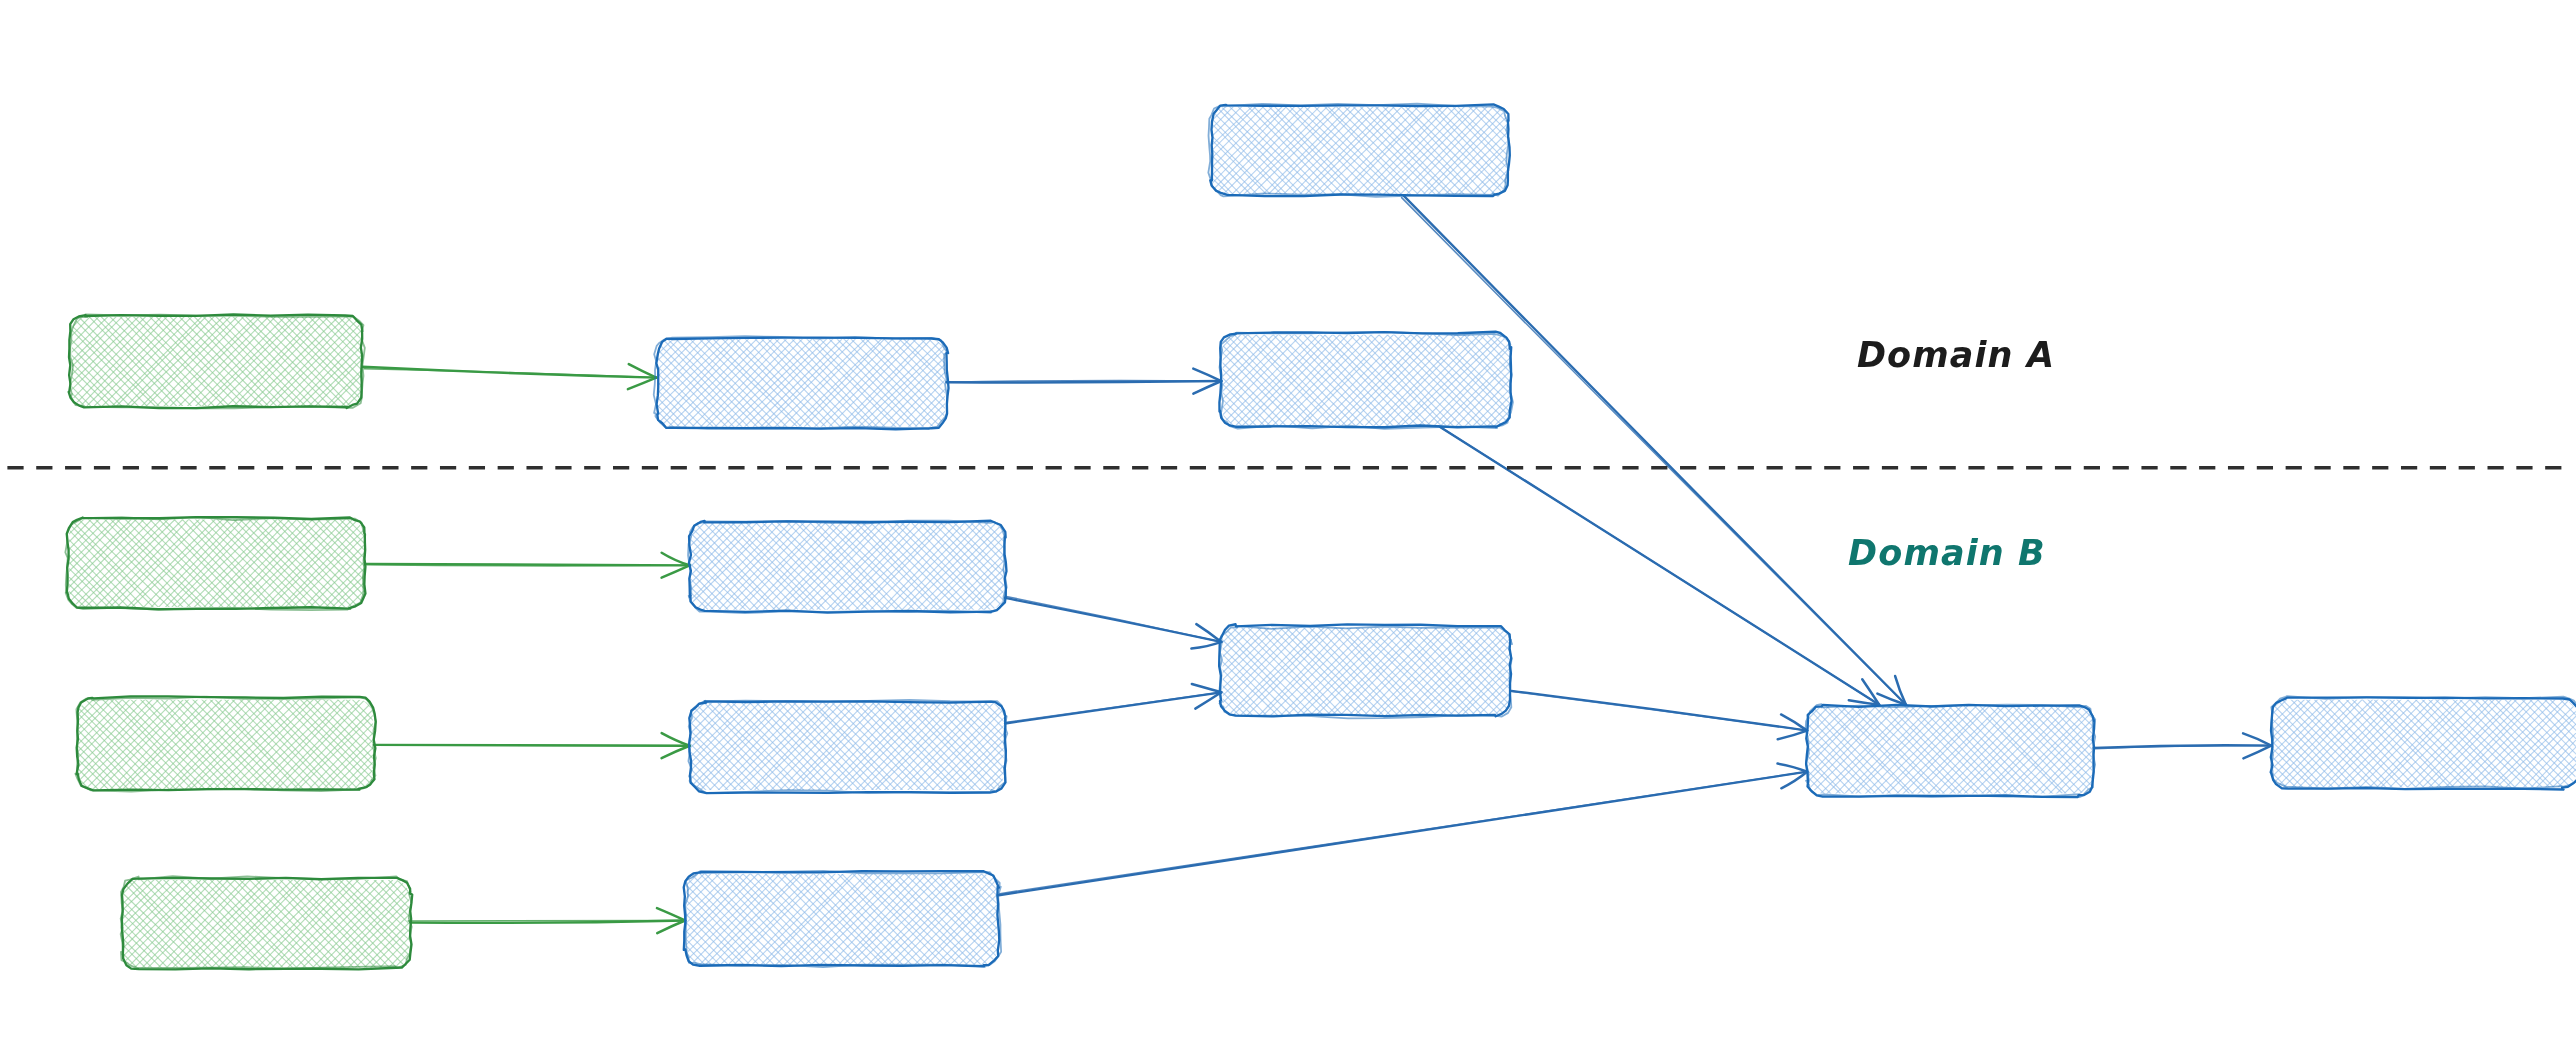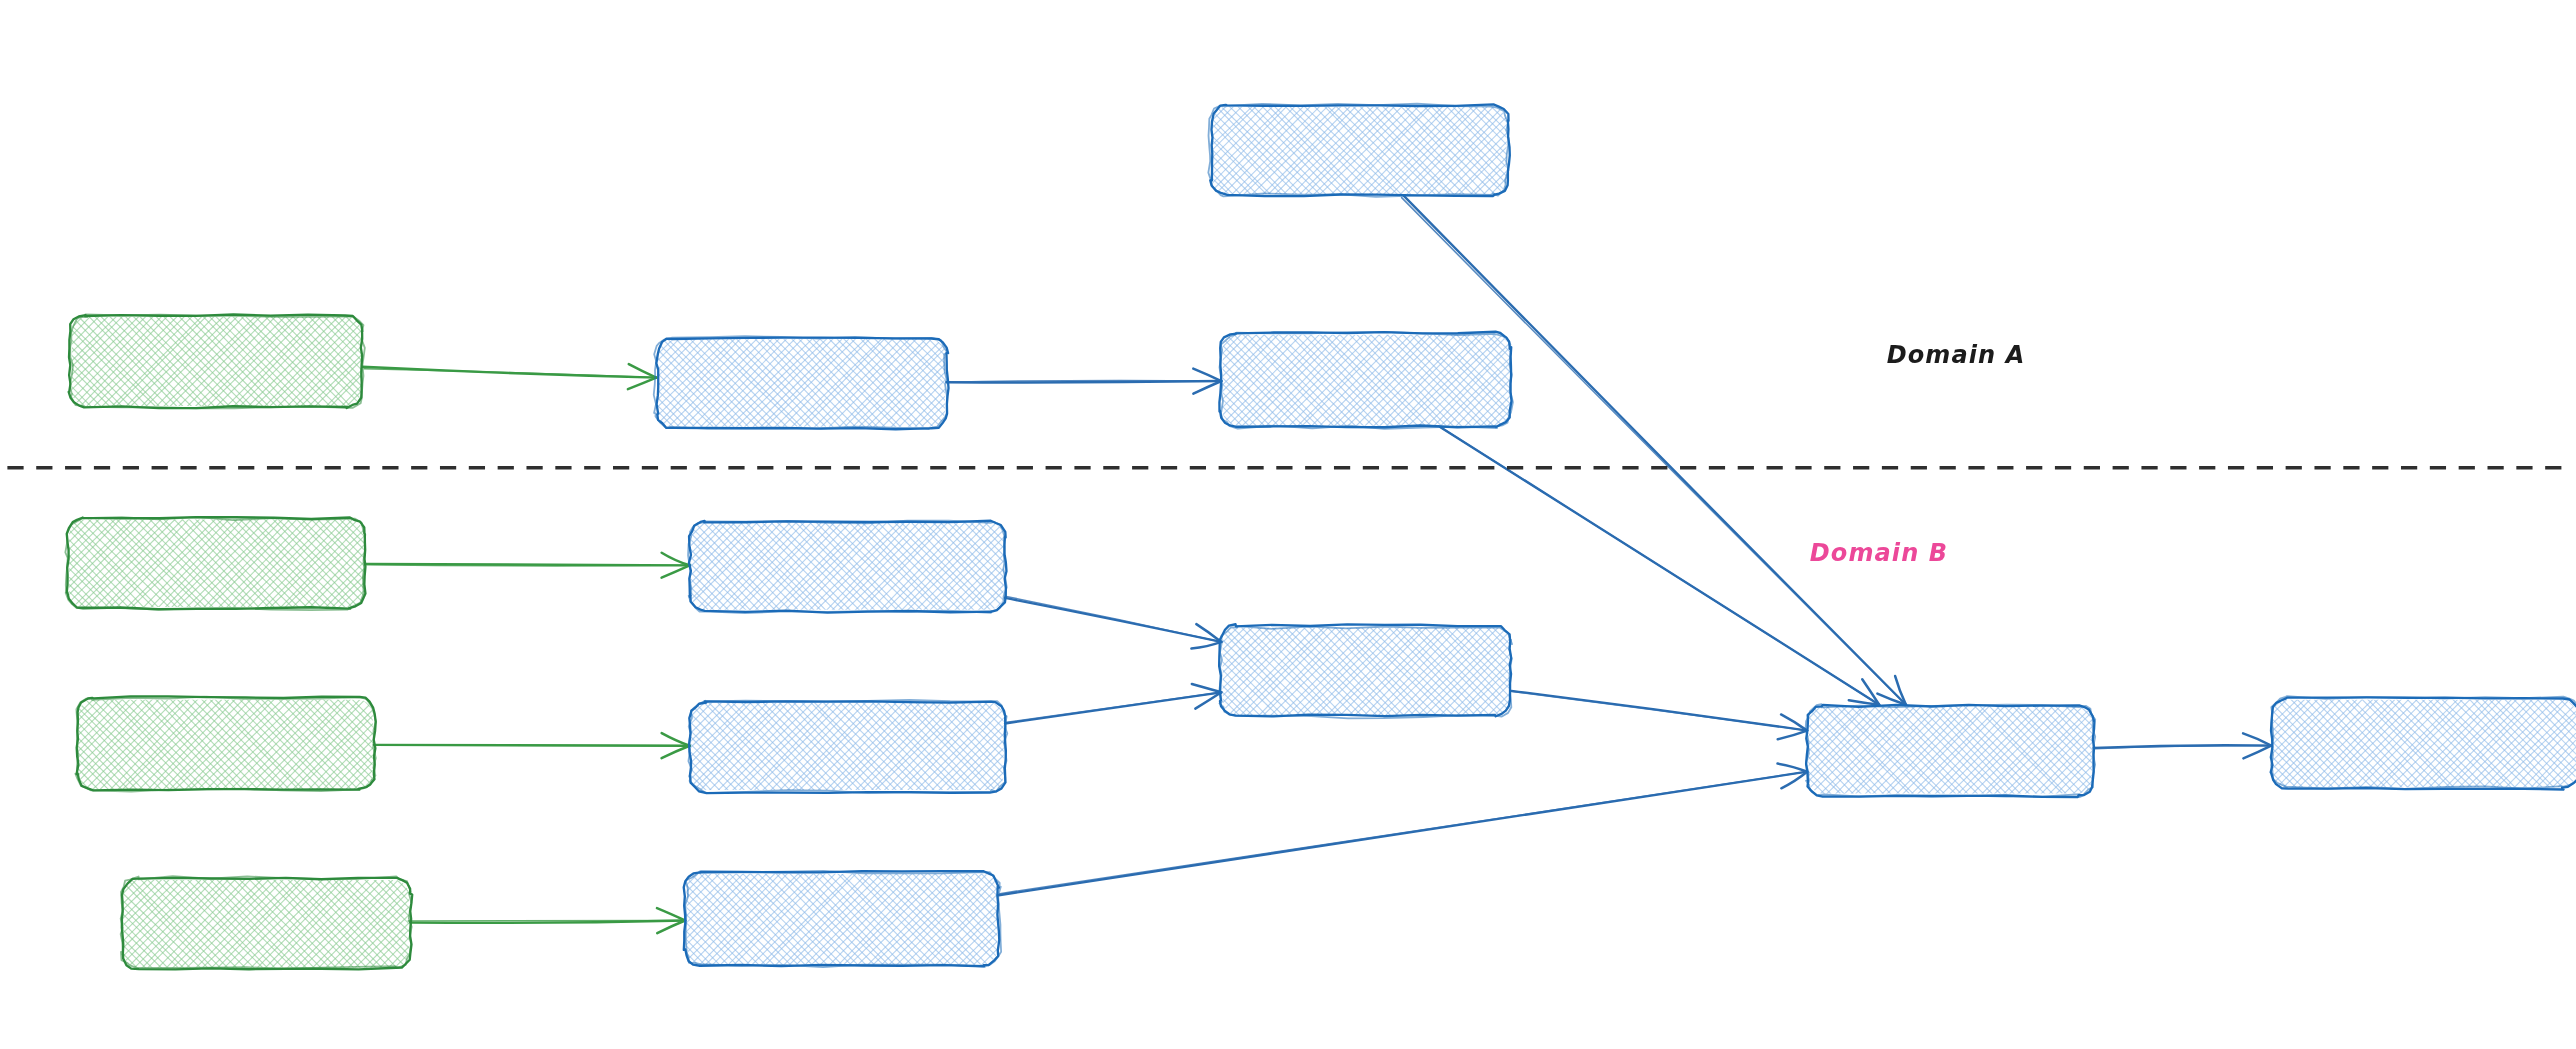--- a/index.html
+++ b/index.html
@@ -4,21 +4,21 @@
 <title>Domain Pipeline Diagram</title>
 <style>
   html,body{margin:0;padding:0;background:#ffffff;}
   body{width:2576px;height:1049px;overflow:hidden;
        font-family:"DejaVu Sans", sans-serif;}
   #stage{position:relative;width:2576px;height:1049px;background:#fff;}
   #sketch{position:absolute;left:0;top:0;width:2576px;height:1049px;}
   .domain-label{
     position:absolute;
     font-family:"DejaVu Sans", sans-serif;
-    font-size:24px;
+    font-size:35px;
     font-weight:600;
     font-style:italic;
     letter-spacing:1.1px;
     color:#1c1c1c;
     white-space:nowrap;
     transform:translate(-50%,-50%);
     user-select:none;
     text-align:right;
   }
 </style>
@@ -1857,15 +1857,15 @@
           <line x1="2848.0" y1="775.9" x2="2946.8" y2="874.5" stroke="#8cb9e8" stroke-width="1.25" opacity="0.62"></line>
           <line x1="2855.9" y1="774.1" x2="2955.4" y2="874.1" stroke="#8cb9e8" stroke-width="1.25" opacity="0.62"></line>
         </g>
         <path d="M 2537.6 774.1 L 2582.1 774.1 L 2625.7 773.9 L 2669.8 774.3 L 2712.9 774.1 L 2756.1 774.9 L 2800.5 774.8 L 2843.7 775.1 L 2851.0 776.2 L 2855.1 780.0 L 2859.9 785.4 L 2860.7 792.2 L 2860.8 792.6 L 2861.3 802.0 L 2861.0 811.6 L 2860.3 820.1 L 2859.6 830.9 L 2859.7 838.5 L 2860.8 847.8 L 2859.6 857.0 L 2859.8 865.2 L 2855.1 869.2 L 2849.3 873.1 L 2842.8 874.0 L 2844.3 876.1 L 2800.3 875.2 L 2755.8 875.4 L 2711.6 875.3 L 2668.7 875.7 L 2625.5 874.5 L 2582.4 875.0 L 2538.3 874.9 L 2531.8 874.7 L 2525.3 870.1 L 2522.3 865.7 L 2520.1 858.1 L 2519.4 856.9 L 2521.4 848.8 L 2519.6 840.3 L 2521.4 829.1 L 2521.0 819.6 L 2519.8 811.0 L 2520.2 802.5 L 2521.1 791.5 L 2521.9 784.4 L 2525.8 779.9 L 2531.0 777.3 L 2536.5 774.9 Z" fill="none" stroke="#1c6bb8" stroke-width="2.6" stroke-linecap="round" stroke-linejoin="round" opacity="1"></path>
         <path d="M 2537.6 772.5 L 2580.3 775.6 L 2626.0 773.6 L 2668.8 773.6 L 2711.7 775.2 L 2757.1 773.5 L 2800.1 774.8 L 2844.1 773.0 L 2850.1 774.9 L 2855.8 777.3 L 2860.0 783.2 L 2862.6 790.4 L 2861.4 791.7 L 2861.0 801.2 L 2862.2 808.7 L 2859.2 820.4 L 2860.4 829.6 L 2859.6 836.9 L 2862.4 848.5 L 2861.8 857.1 L 2858.9 865.2 L 2855.0 869.4 L 2850.7 871.2 L 2843.0 873.2 L 2842.6 872.4 L 2800.7 875.0 L 2757.4 872.5 L 2714.4 873.3 L 2667.8 875.3 L 2625.4 873.1 L 2583.1 875.2 L 2536.2 872.8 L 2530.8 870.5 L 2526.7 868.7 L 2521.9 863.9 L 2521.5 858.3 L 2521.4 854.9 L 2519.9 849.1 L 2522.0 837.7 L 2520.5 827.1 L 2522.5 819.2 L 2521.6 809.3 L 2520.9 801.1 L 2521.0 790.7 L 2520.1 784.7 L 2526.9 778.2 L 2529.9 775.3 L 2536.0 773.3 Z" fill="none" stroke="#1c6bb8" stroke-width="2" stroke-linecap="round" stroke-linejoin="round" opacity="0.55"></path>
       </g>
       <line x1="8" y1="519" x2="2852" y2="519" stroke="#2f2f2f" stroke-width="4" stroke-dasharray="18 14" stroke-linecap="butt"></line>
     </svg>
 
 <div class="domain-label" style="left: 1956px; top: 355px; color: rgb(28, 28, 28);">Domain A</div>
-    <div class="domain-label" style="left: 1879px; top: 553px; color: #ec4899;">Domain B</div>
+    <div class="domain-label" style="left: 1947px; top: 553px; color: #0f766e;">Domain B</div>
   </div>
 
 
 </body></html>

